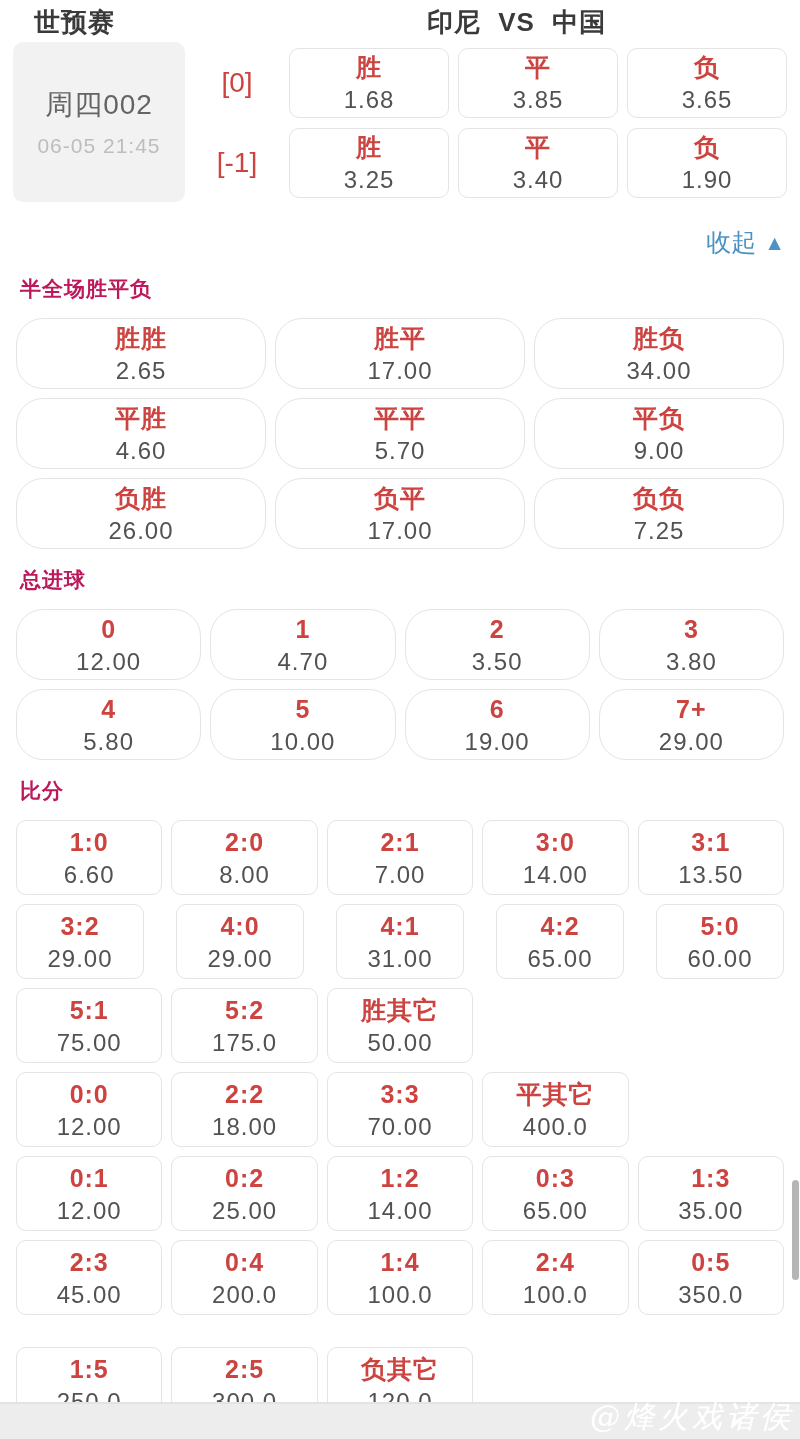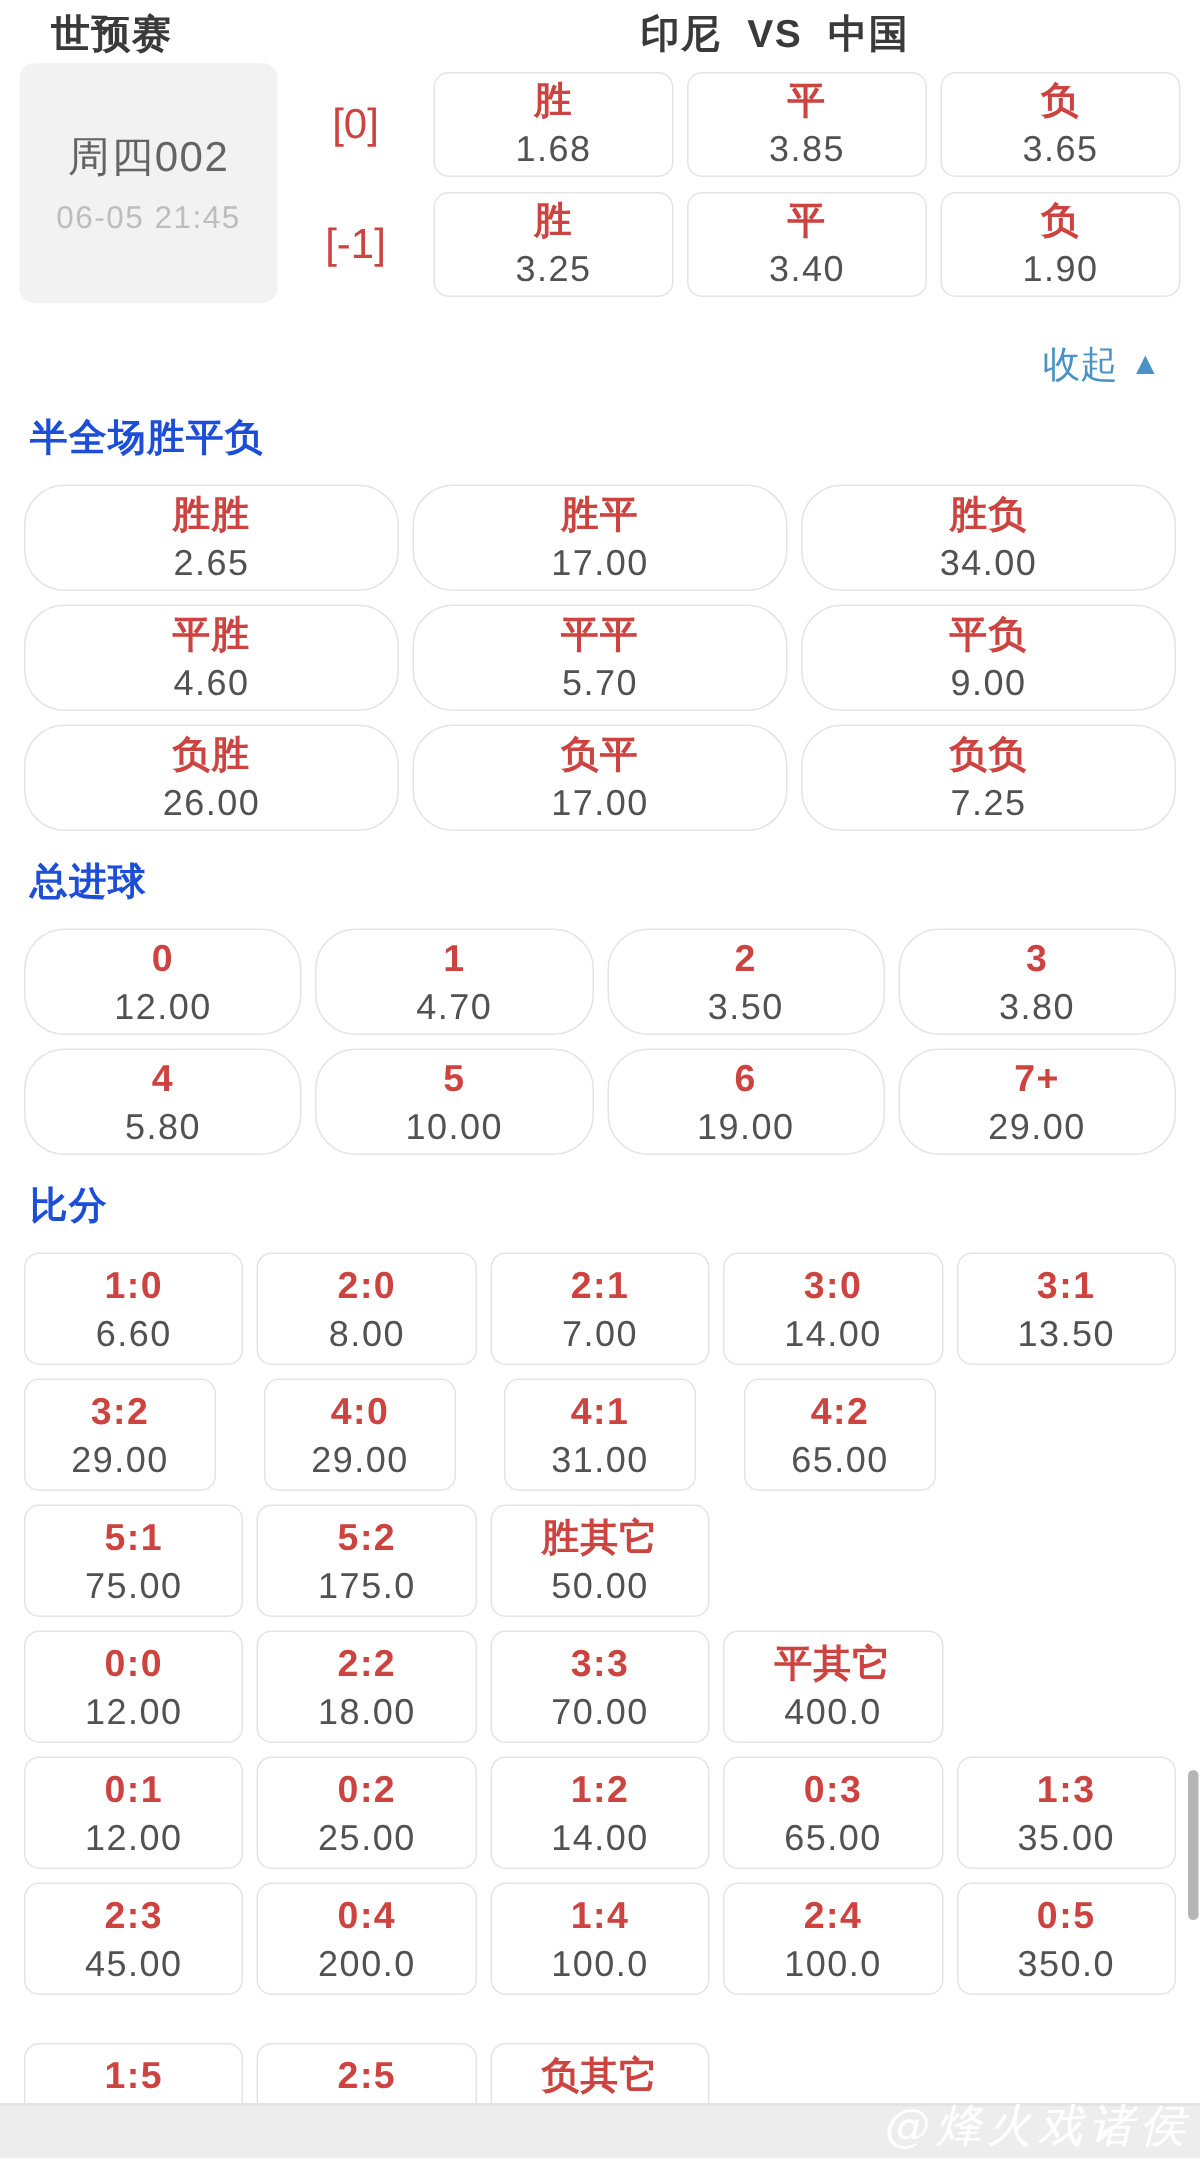--- a/index.html
+++ b/index.html
@@ -22,28 +22,28 @@
   .handicap-label { width:104px; display:flex; align-items:center; justify-content:center; color:#cc4340; font-size:28px; font-weight:500; flex:none; }
   .handicap-boxes { flex:1; display:flex; gap:9px; }
   .handicap-boxes .cell { flex:1; }
 
   
   .cell { background:#fff; border:1px solid #e4e4e4; border-radius:10px; display:flex; flex-direction:column; align-items:center; justify-content:center; min-height:70px; cursor:pointer; }
   .cell-label { color:#cc4340; font-size:25px; font-weight:700; line-height:33px; letter-spacing:1px; }
   .cell-value { color:#525252; font-size:24px; line-height:31px; letter-spacing:1px; }
 
   
-  .collapse-row { text-align:right; padding-right:26px; margin-top:24px; height:32px; }
+  .collapse-row { text-align:right; padding-right:15px; margin-top:24px; height:32px; }
   .collapse-toggle { display:inline-flex; align-items:center; gap:8px; cursor:pointer; }
   .collapse-text { color:#4b93c6; font-size:25px; font-weight:500; }
   .collapse-arrow { color:#4b93c6; font-size:21px; line-height:1; }
 
   
   #sections { padding:0 16px; }
-  .section-title { color:#1d4ed8; font-size:25px; font-weight:700; margin:17px 0 15px 4px; letter-spacing:1px; }
+  .section-title { color:#be185d; font-size:21px; font-weight:700; margin:17px 0 15px 4px; letter-spacing:1px; }
   .grid { display:grid; gap:9px; margin-bottom:9px; }
   .section-0 .cell, .section-1 .cell { min-height:71px;border-radius:27px; }
   .section-2 .cell { min-height:75px; }
 
   
   .footer-strip { position:absolute; left:0; right:0; bottom:0; height:37px; background:#ededed; border-top:2px solid #e3e3e3; }
   .watermark { position:absolute; right:6px; bottom:1px; font-family:"DejaVu Serif",serif; font-style:italic; font-weight:400; font-size:30px; color:#ffffff; letter-spacing:4px; text-shadow:0 0 1px rgba(255,255,255,0.6); }
 
   
   .scrollbar-thumb { position:absolute; right:1px; top:1180px; width:7px; height:100px; background:#b5b5b5; border-radius:4px; }
@@ -227,20 +227,24 @@
             <div class="cell-value">29.00</div>
           </div>
           <div class="cell">
             <div class="cell-label">4:1</div>
             <div class="cell-value">31.00</div>
           </div>
           <div class="cell">
             <div class="cell-label">4:2</div>
             <div class="cell-value">65.00</div>
           </div>
+          <div class="cell">
+            <div class="cell-label">5:0</div>
+            <div class="cell-value">60.00</div>
+          </div>
         </div>
         <div class="grid" style="grid-template-columns: repeat(5, 1fr);">
           <div class="cell">
             <div class="cell-label">5:1</div>
             <div class="cell-value">75.00</div>
           </div>
           <div class="cell">
             <div class="cell-label">5:2</div>
             <div class="cell-value">175.0</div>
           </div>

